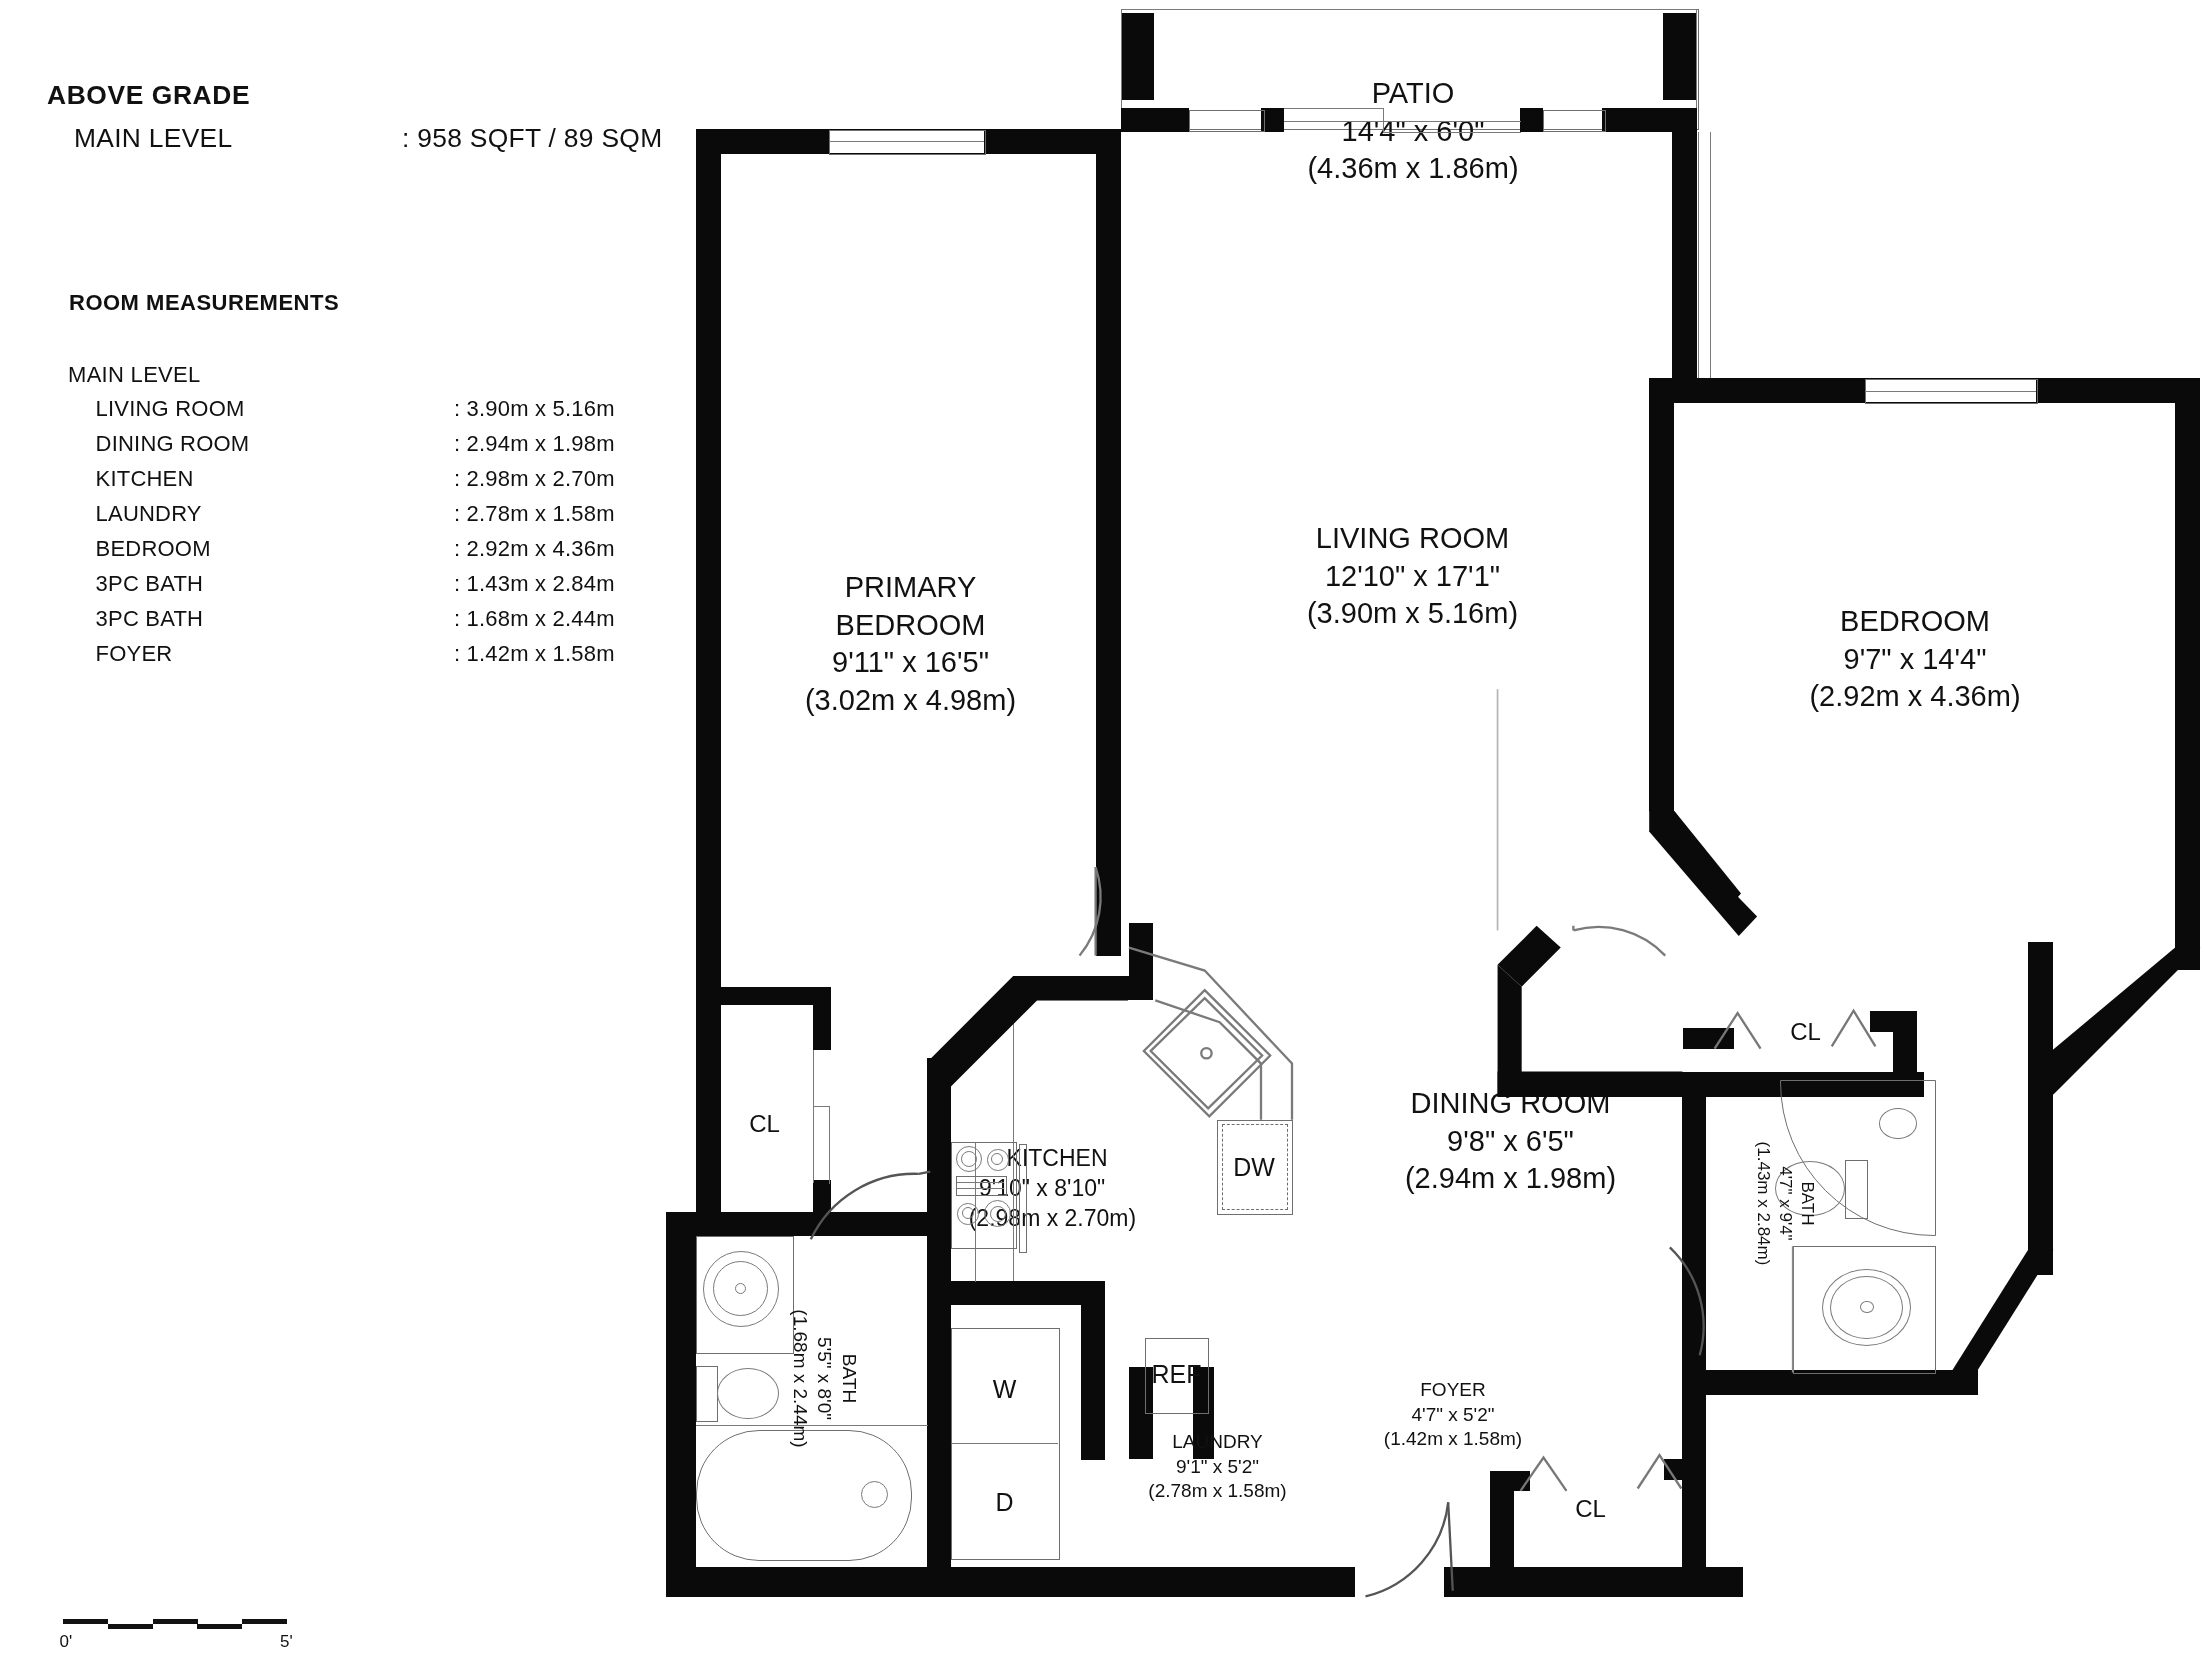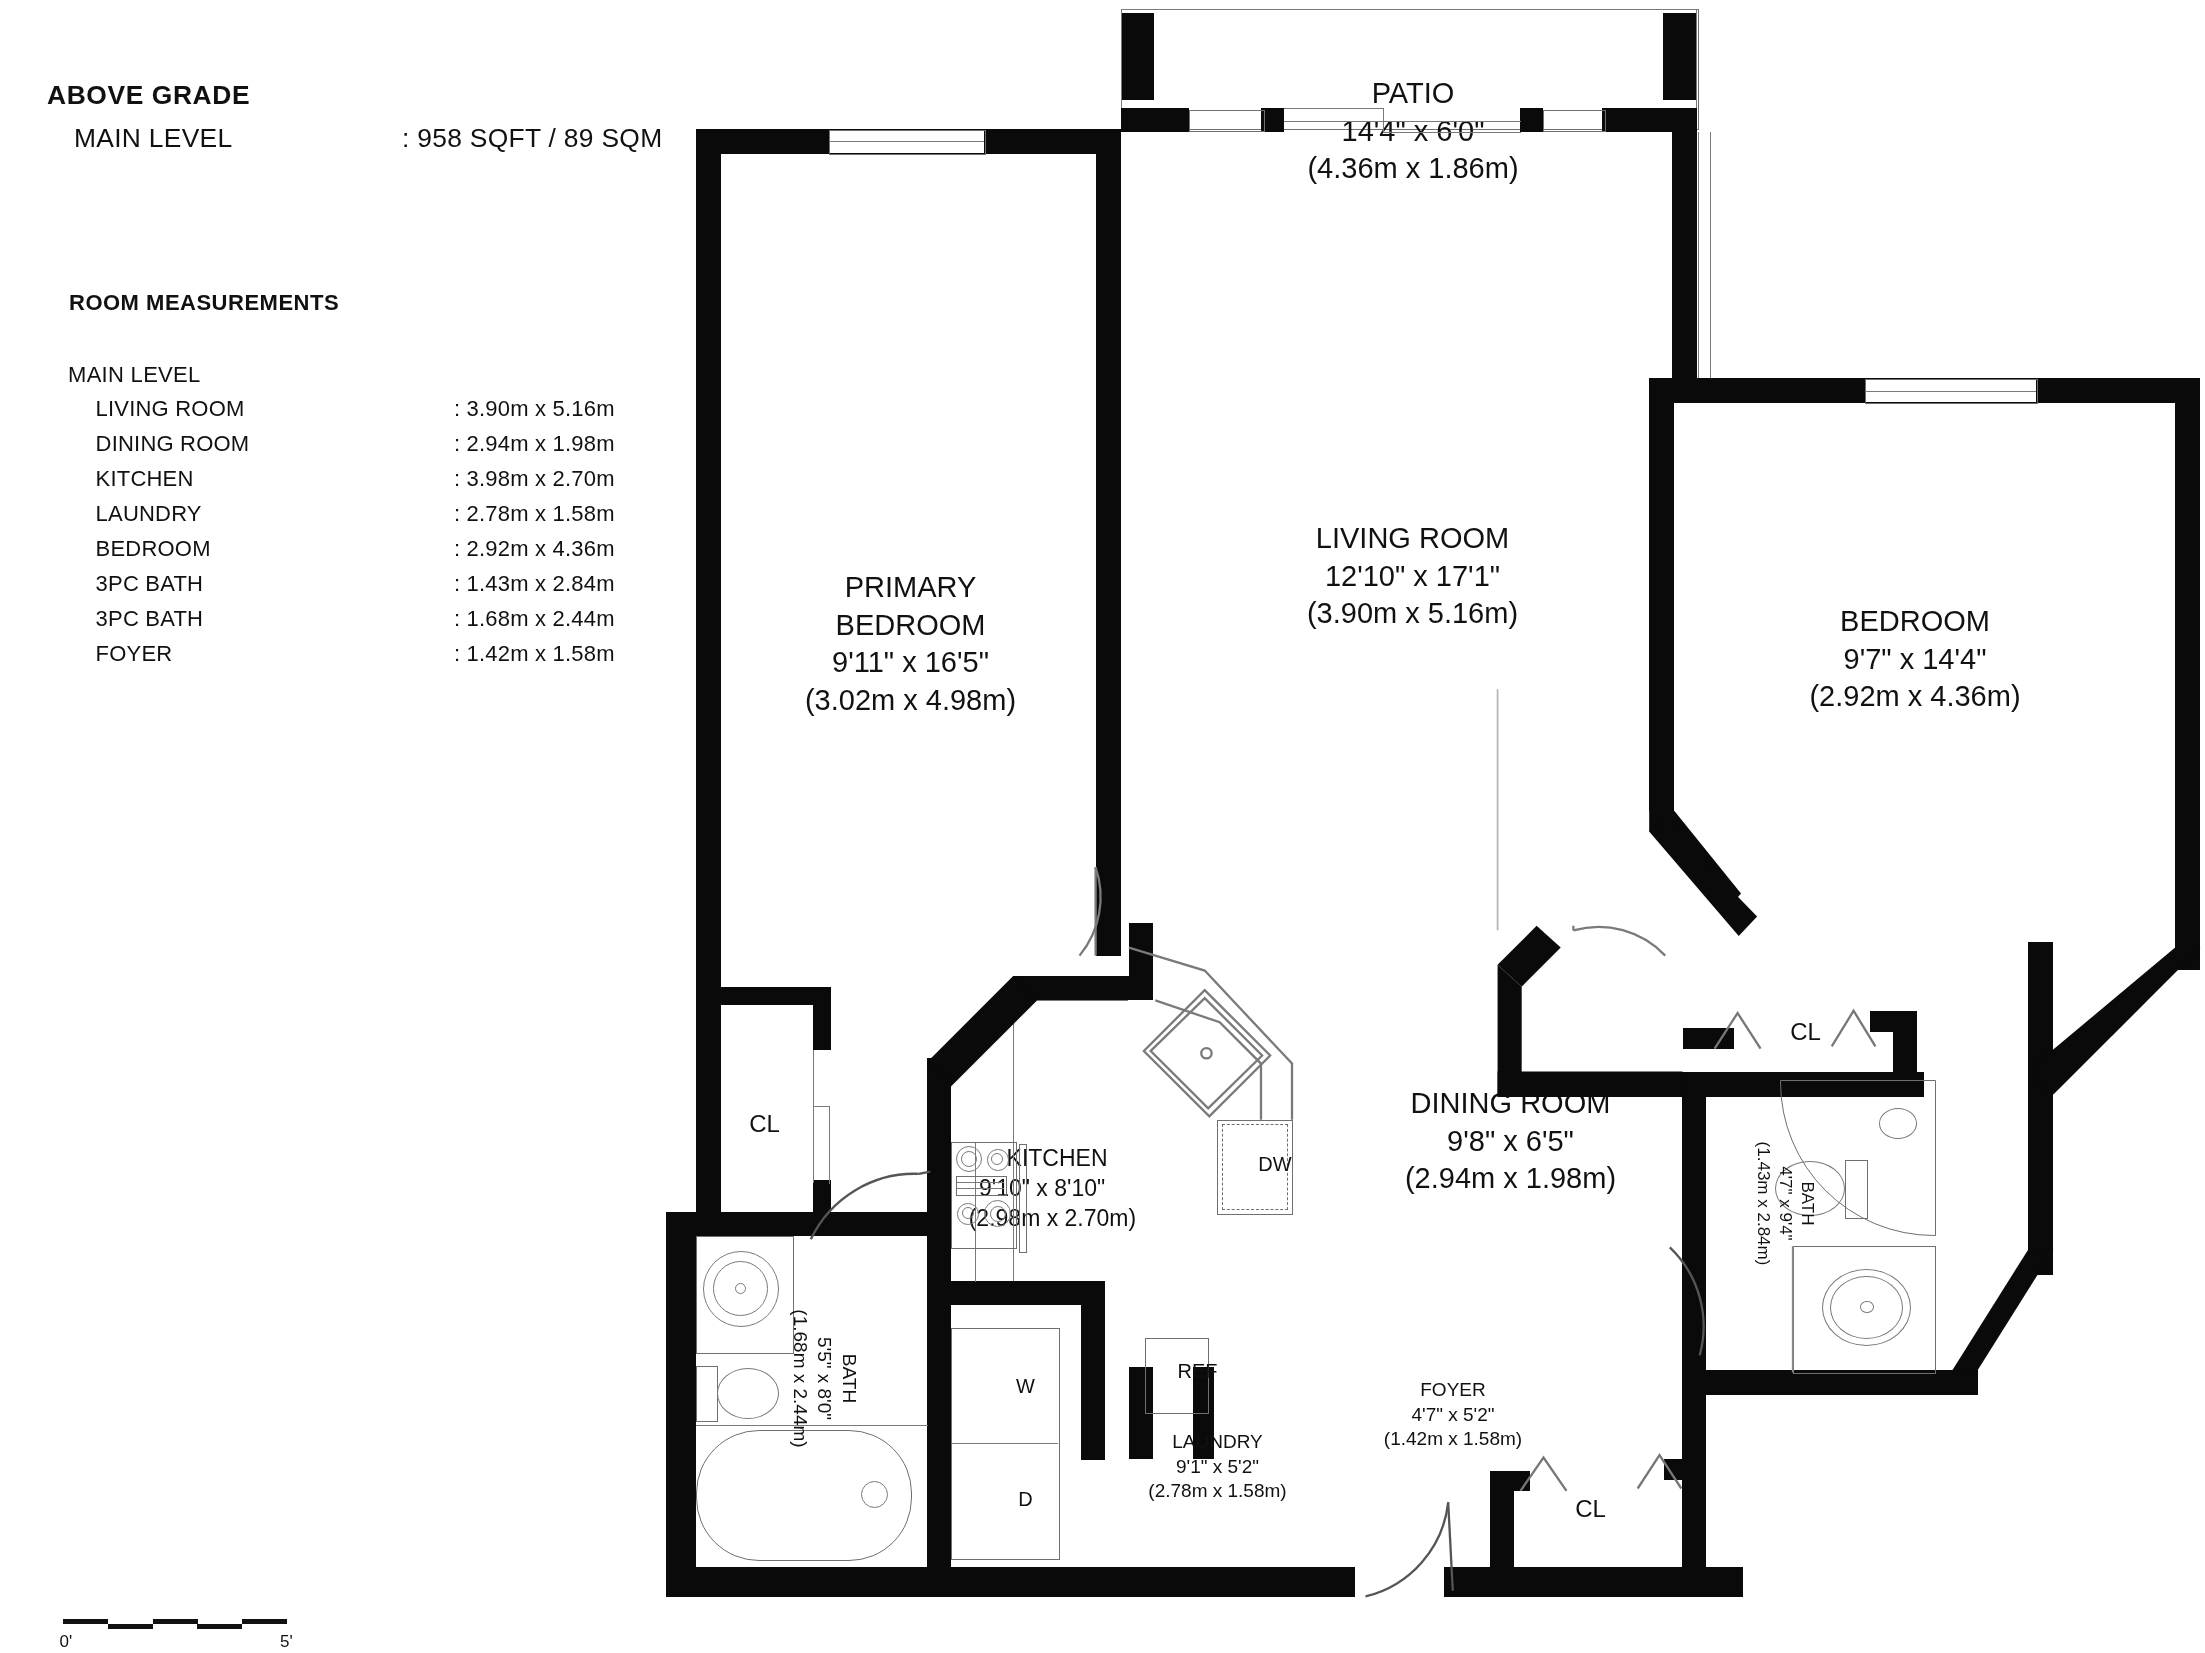--- a/index.html
+++ b/index.html
@@ -161,21 +161,21 @@
     white-space: nowrap;
   }
   .rlabel .ln {
     display: block;
   }
   .lbl-lg { font-size: 29px; }
   .lbl-md { font-size: 23px; }
   .lbl-sm { font-size: 19px; }
   .lbl-xs { font-size: 17px; }
   .lbl-cl { font-size: 24px; }
-  .lbl-ap { font-size: 20px; margin-left: 21px; }
+  .lbl-ap { font-size: 25px; }
 
   .rot90 {
     transform-origin: 50% 50%;
     transform: rotate(90deg);
   }
 
   svg.overlay {
     position: absolute;
     left: 0;
     top: 0;
@@ -201,21 +201,21 @@
       <div class="rm-row">
         <span class="rm-name">LIVING ROOM</span>
         <span class="rm-dim">: 3.90m x 5.16m</span>
       </div>
       <div class="rm-row">
         <span class="rm-name">DINING ROOM</span>
         <span class="rm-dim">: 2.94m x 1.98m</span>
       </div>
       <div class="rm-row">
         <span class="rm-name">KITCHEN</span>
-        <span class="rm-dim">: 3.98m x 2.70m</span>
+        <span class="rm-dim">: 2.98m x 2.70m</span>
       </div>
       <div class="rm-row">
         <span class="rm-name">LAUNDRY</span>
         <span class="rm-dim">: 2.78m x 1.58m</span>
       </div>
       <div class="rm-row">
         <span class="rm-name">BEDROOM</span>
         <span class="rm-dim">: 2.92m x 4.36m</span>
       </div>
       <div class="rm-row">

